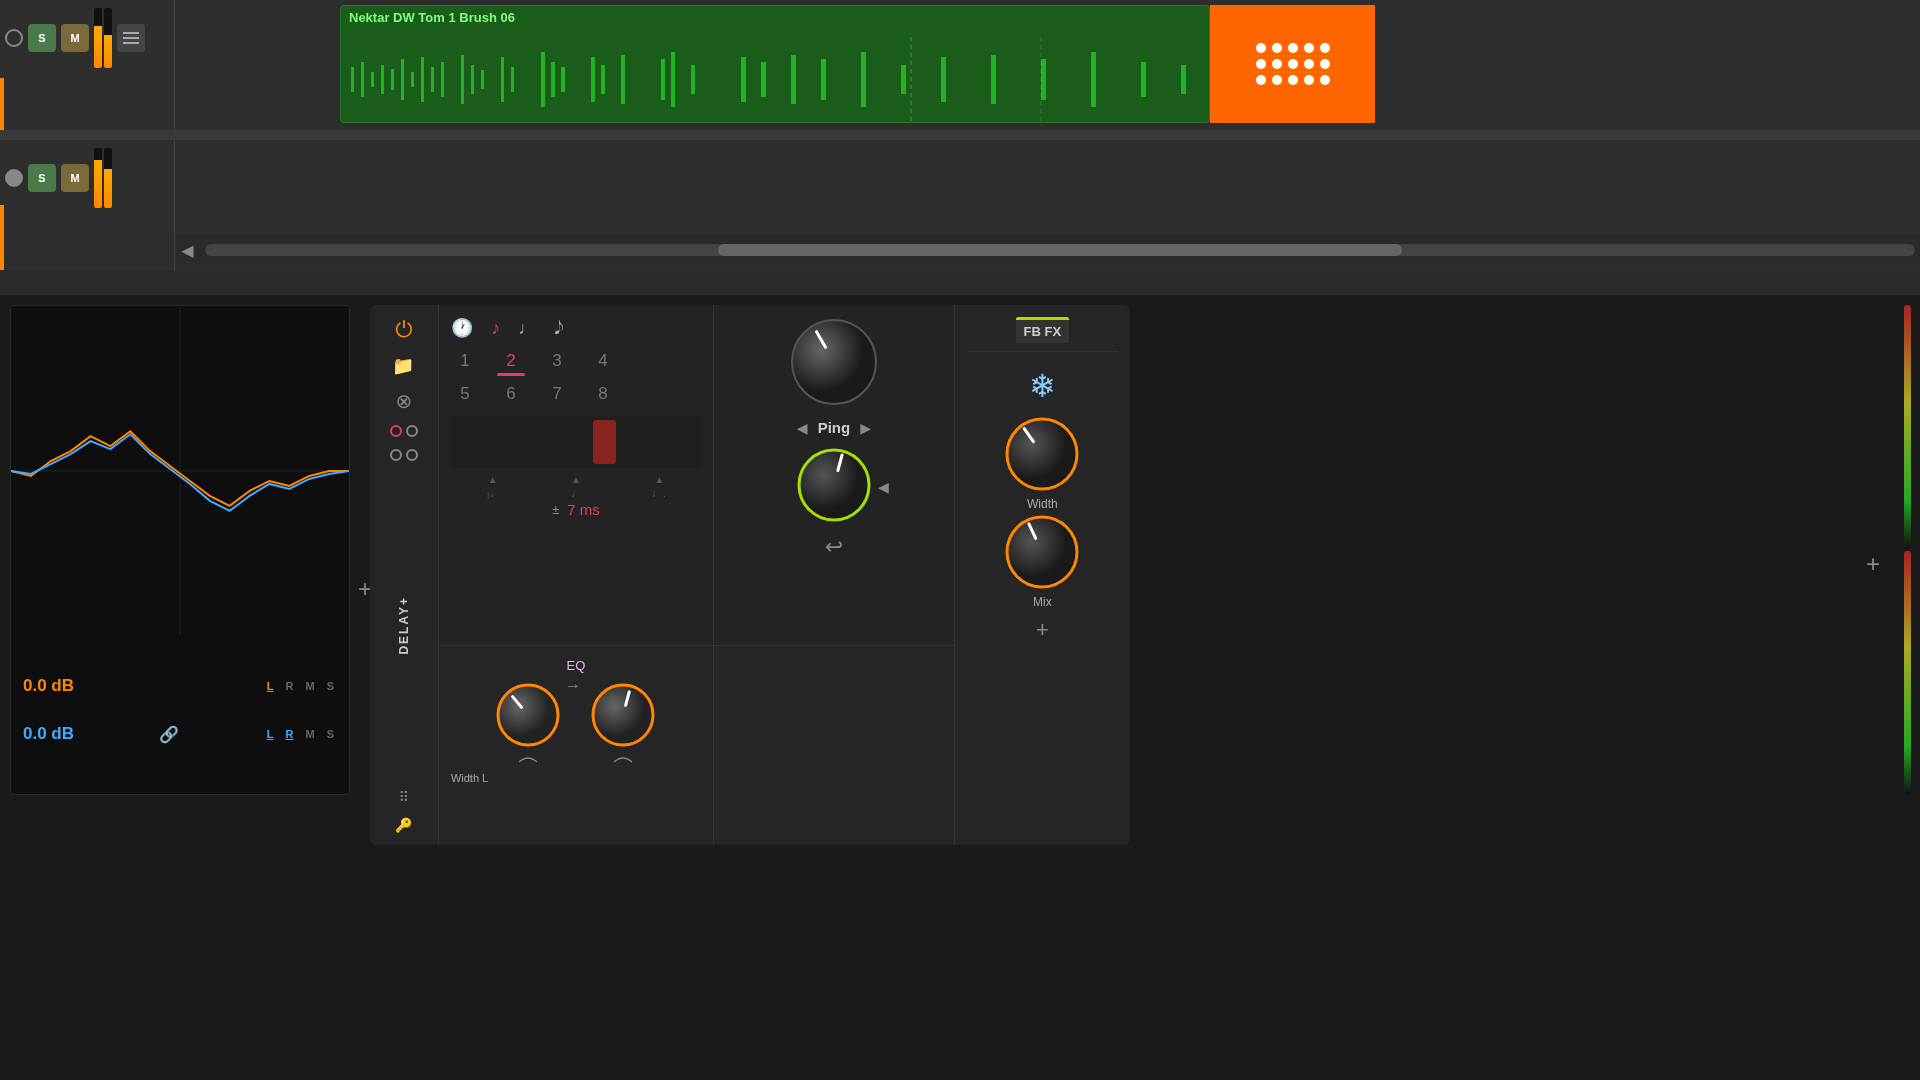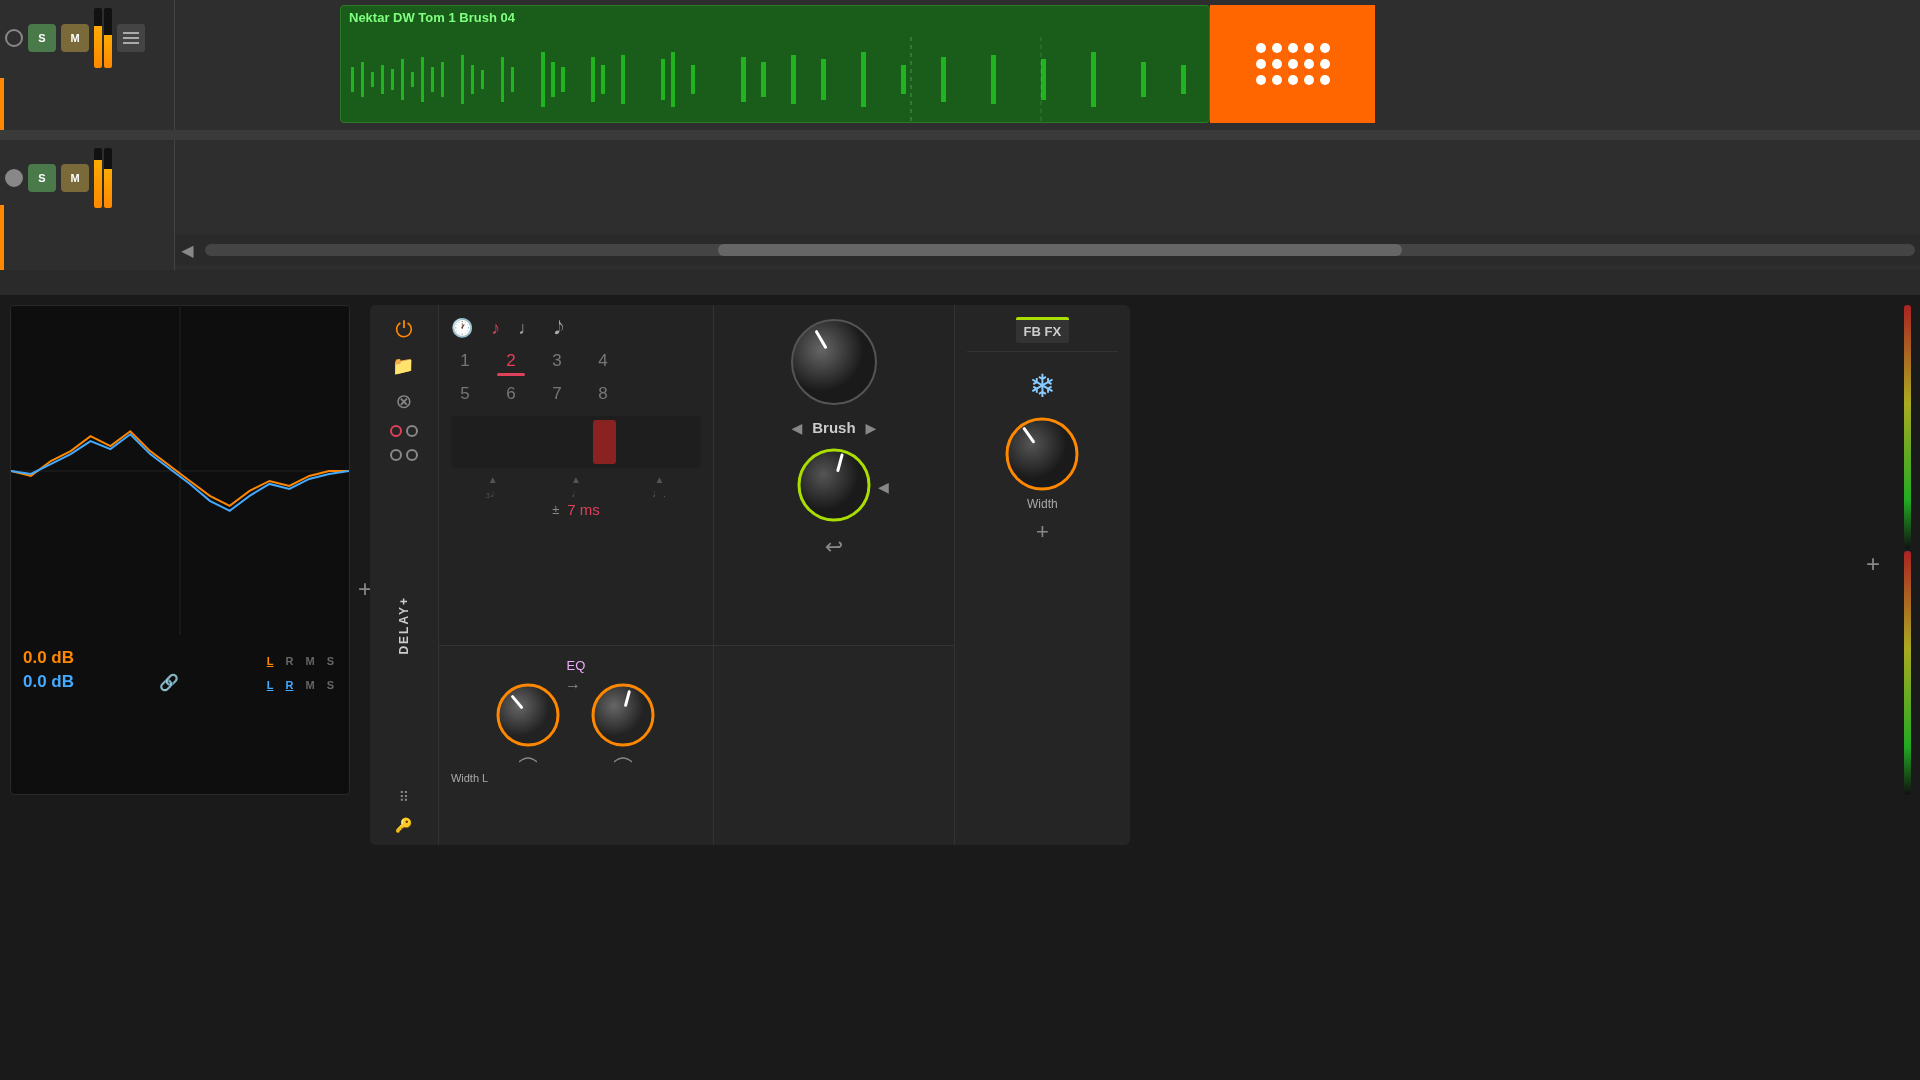--- a/index.html
+++ b/index.html
@@ -143,21 +143,21 @@
       left: 10px;
       top: 10px;
       width: 340px;
       height: 490px;
       background: #0e0e0e;
       border: 1px solid #2a2a2a;
       border-radius: 4px;
     }
     .analyzer-plot { width: 100%; height: 330px; }
     .analyzer-info { padding: 8px 12px; }
-    .db-row { display: flex; justify-content: space-between; align-items: flex-end; margin-bottom: 4px; }
+    .db-row { display: flex; justify-content: space-between; align-items: center; margin-bottom: 4px; margin-top: 28px; }
     .db-val-orange { color: #f80; font-size: 17px; font-weight: bold; }
     .db-val-blue { color: #4af; font-size: 17px; font-weight: bold; }
     .lrms-row { display: flex; gap: 6px; align-items: center; }
     .lrms-btn { font-size: 11px; font-weight: bold; cursor: pointer; padding: 1px 3px; }
     .lrms-orange { color: #f80; text-decoration: underline; }
     .lrms-blue { color: #4af; text-decoration: underline; }
     .lrms-dim { color: #666; }
     .chain-icon { color: #4af; font-size: 16px; cursor: pointer; }
 
     .add-right { position: absolute; right: 40px; top: 255px; color: #888; font-size: 24px; cursor: pointer; }
@@ -190,21 +190,21 @@
               <rect y="0" width="16" height="2" fill="#aaa"></rect>
               <rect y="5" width="16" height="2" fill="#aaa"></rect>
               <rect y="10" width="16" height="2" fill="#aaa"></rect>
             </svg>
         </div>
         <div class="orange-bar"></div>
       </div>
     </div>
 
     <div class="audio-clip">
-      <div class="clip-title">Nektar DW Tom 1 Brush 04</div>
+      <div class="clip-title">Nektar DW Tom 1 Brush 06</div>
       <svg class="waveform-area" viewBox="0 0 870 85" preserveAspectRatio="none">
 
         <rect x="0" y="20" width="870" height="45" fill="#1a5c1a"></rect>
 
         <g fill="#22cc22" opacity="0.8">
           <rect x="10" y="30" width="3" height="25"></rect>
           <rect x="20" y="25" width="3" height="35"></rect>
           <rect x="30" y="35" width="3" height="15"></rect>
           <rect x="40" y="28" width="3" height="29"></rect>
           <rect x="50" y="32" width="3" height="21"></rect>
@@ -466,21 +466,21 @@
                   <stop offset="0%" stop-color="#666"></stop>
                   <stop offset="100%" stop-color="#1a1a1a"></stop>
                 </radialGradient>
               </defs>
             <line x1="45" y1="10" x2="45" y2="28" stroke="#fff" stroke-width="3" stroke-linecap="round" transform="rotate(-30 45 45)"></line>
           </svg>
         </div>
 
         <div class="soft-row">
           <button class="arr-btn">◀</button>
-          <span style="color:#ccc; font-size:15px; font-weight:bold;">Brush</span>
+          <span style="color:#ccc; font-size:15px; font-weight:bold;">Ping</span>
           <button class="arr-btn">▶</button>
         </div>
 
         <div style="display:flex; flex-direction:column; align-items:center; margin-top:10px;">
           <div style="position:relative;">
             <svg class="knob-svg" width="78" height="78" viewBox="0 0 78 78">
               <circle cx="39" cy="39" r="35" fill="url(#k2nd)" stroke="#aadd00" stroke-width="3"></circle>
               <defs>
                   <radialGradient id="k2nd" cx="35%" cy="35%">
                     <stop offset="0%" stop-color="#555"></stop>
@@ -520,20 +520,33 @@
               <radialGradient id="kwidth" cx="35%" cy="35%">
                 <stop offset="0%" stop-color="#555"></stop>
                 <stop offset="100%" stop-color="#1a1a1a"></stop>
               </radialGradient>
             </defs>
           <line x1="39" y1="8" x2="39" y2="24" stroke="#fff" stroke-width="3" stroke-linecap="round" transform="rotate(-35 39 39)"></line>
         </svg>
         <span style="color:#aaa; font-size:12px; margin-top:4px;">Width</span>
       </div>
 
+      <div style="display:flex; flex-direction:column; align-items:center;">
+        <svg class="knob-svg" width="78" height="78" viewBox="0 0 78 78">
+          <circle cx="39" cy="39" r="35" fill="url(#kmix)" stroke="#f80" stroke-width="3"></circle>
+          <defs>
+              <radialGradient id="kmix" cx="35%" cy="35%">
+                <stop offset="0%" stop-color="#555"></stop>
+                <stop offset="100%" stop-color="#1a1a1a"></stop>
+              </radialGradient>
+            </defs>
+          <line x1="39" y1="8" x2="39" y2="24" stroke="#fff" stroke-width="3" stroke-linecap="round" transform="rotate(-25 39 39)"></line>
+        </svg>
+        <span style="color:#aaa; font-size:12px; margin-top:4px;">Mix</span>
+      </div>
 
       <span class="plus-btn">+</span>
     </div>
   </div>
 
   <div style="position:absolute; right:5px; top:10px; width:16px; height:490px; display:flex; flex-direction:column; gap:2px;">
     <div style="flex:1; background:linear-gradient(to bottom, #a22 0%, #aa2 40%, #2a2 80%, #111 100%); border-radius:3px; width:7px; margin:0 auto;"></div>
     <div style="flex:1; background:linear-gradient(to bottom, #a22 0%, #aa2 40%, #2a2 80%, #111 100%); border-radius:3px; width:7px; margin:0 auto;"></div>
   </div>
 

